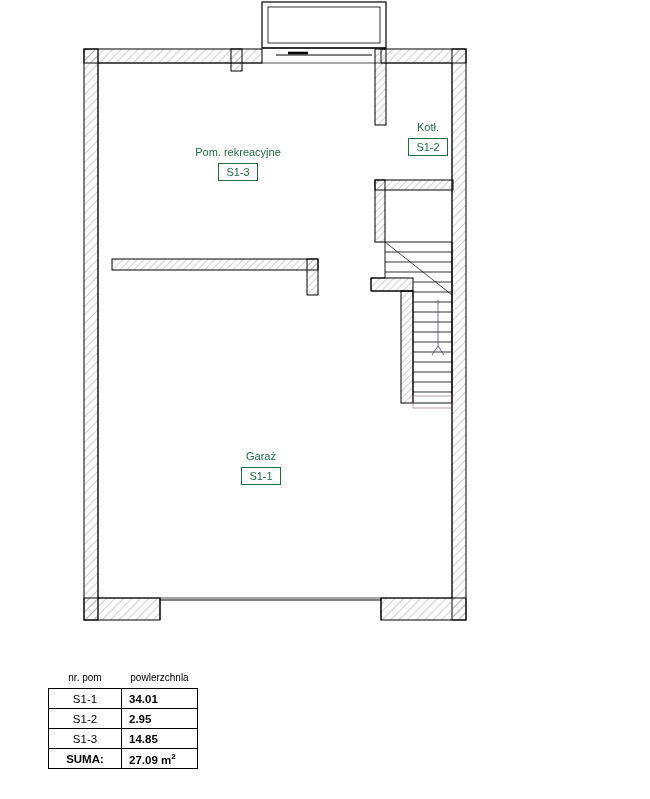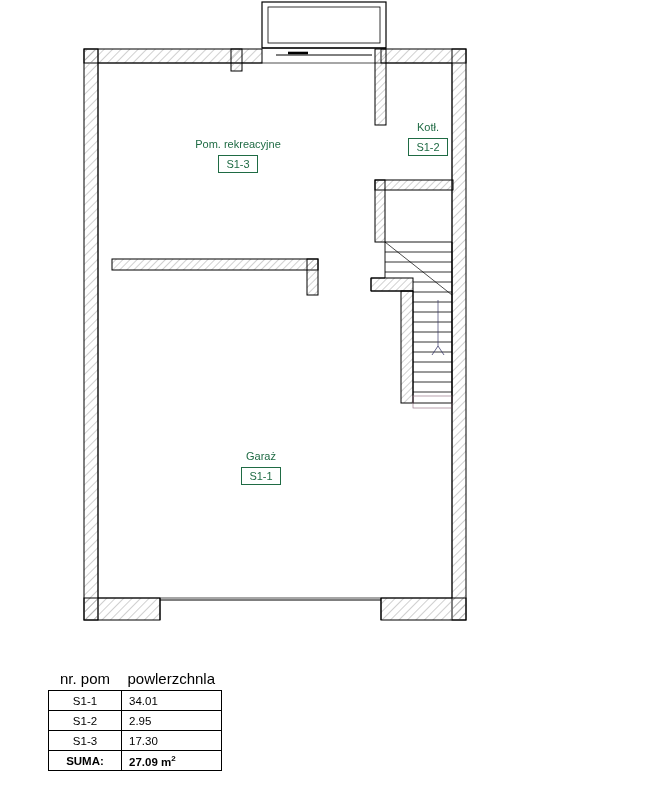--- a/index.html
+++ b/index.html
@@ -54,24 +54,24 @@
   #area-table th, #area-table td {
     border: 1px solid #000;
     padding: 2px 6px;
     font-weight: normal;
     text-align: center;
     height: 15px;
   }
   #area-table thead th {
     border: none;
     padding-bottom: 3px;
-    font-size: 15px;
+    font-size: 10px;
   }
   #area-table td.col-code { width: 60px; }
-  #area-table td.col-val  { width: 62px; text-align: left; padding-left: 7px;}
+  #area-table td.col-val  { width: 62px; text-align: left; padding-left: 7px; font-weight: bold;}
   #area-table tr.sum td {
     font-weight: bold;
   }
   #area-table tr.sum td.col-code { text-align: center; }
   .sup { font-size: 8px; vertical-align: super; }
 </style>
 </head>
 <body>
 
 <svg id="plan" viewBox="0 0 650 660">
@@ -161,21 +161,21 @@
   </g>
 
   <g stroke="#000" stroke-width="1">
     <line x1="98" y1="49" x2="98" y2="620" stroke="#000" stroke-width="0.7"></line>
     <line x1="452" y1="63" x2="452" y2="598" stroke="#000" stroke-width="0.7"></line>
     <line x1="98" y1="63" x2="452" y2="63" stroke="#000" stroke-width="0.7"></line>
     <line x1="98" y1="598" x2="452" y2="598" stroke="#000" stroke-width="0.7"></line>
   </g>
 </svg>
 
-<div class="room-label" style="left:166px; top:138px; width:144px;">
+<div class="room-label" style="left:166px; top:146px; width:144px;">
   <span class="name">Pom. rekreacyjne</span>
   <span class="code">S1-3</span>
 </div>
 
 <div class="room-label" style="left:386px; top:121px; width:84px;">
   <span class="name">Kotł.</span>
   <span class="code">S1-2</span>
 </div>
 
 <div class="room-label" style="left:211px; top:450px; width:100px;">
@@ -194,20 +194,20 @@
     <tr>
       <td class="col-code">S1-1</td>
       <td class="col-val">34.01</td>
     </tr>
     <tr>
       <td class="col-code">S1-2</td>
       <td class="col-val">2.95</td>
     </tr>
     <tr>
       <td class="col-code">S1-3</td>
-      <td class="col-val">17.30</td>
+      <td class="col-val">14.85</td>
     </tr>
     <tr class="sum">
       <td class="col-code">SUMA:</td>
       <td class="col-val"><span>27.09 m</span><span class="sup">2</span></td>
     </tr>
   </tbody>
 </table>
 
 </body></html>

